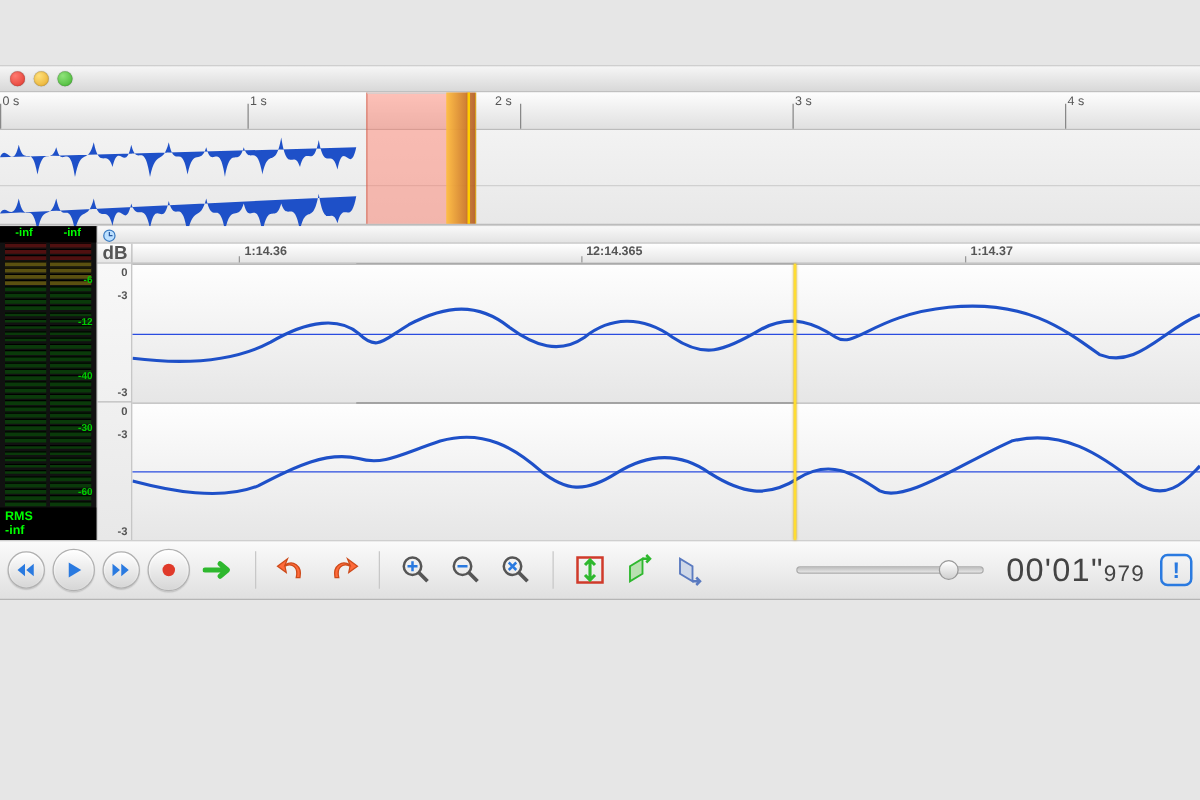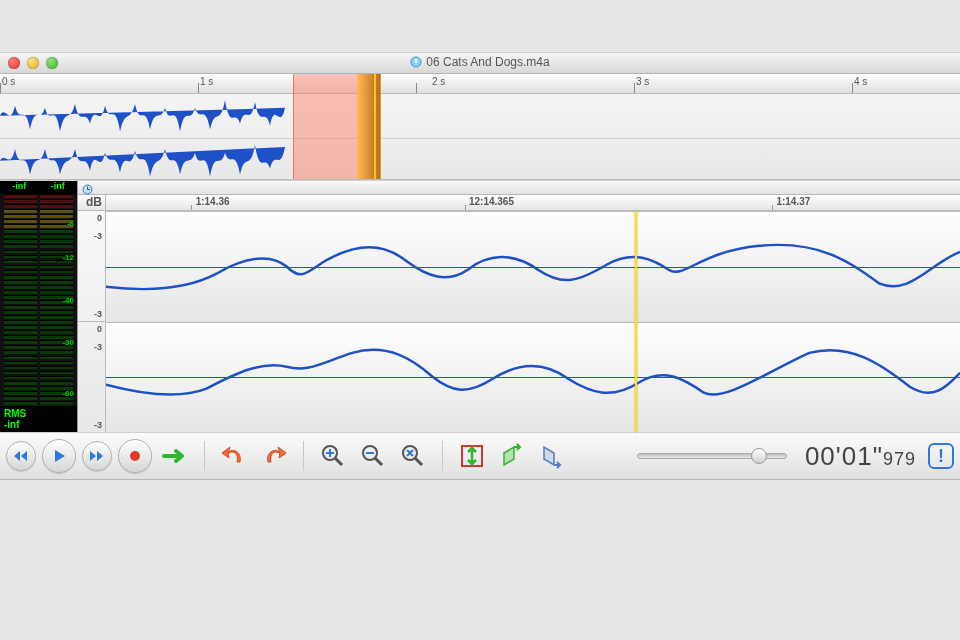--- a/index.html
+++ b/index.html
@@ -20,21 +20,21 @@
   .tbtn.green{background: radial-gradient(circle at 35% 30%, #8fe37a, #3fb32d);}
   .title { position:absolute; left:0; right:0; text-align:center; font-size:12px; color:#555;}
   .title span.docicon{display:inline-block;vertical-align:-2px;margin-right:4px;}
 
   
   .overview {
     background: linear-gradient(#f7f7f7,#e8e8e8);
     height: 106px; position:relative;
     border-bottom:1px solid #bcbcbc;
   }
-  .ov-ruler{height:20px;position:relative;background:linear-gradient(#fdfdfd,#e0e0e0);border-bottom:1px solid #bbb;}
+  .ov-ruler{height:30px;position:relative;background:linear-gradient(#fdfdfd,#e0e0e0);border-bottom:1px solid #bbb;}
   .ov-ruler .tick{position:absolute;top:9px;bottom:0;width:1px;background:#888;}
   .ov-ruler .lbl{position:absolute;top:2px;font-size:10px;color:#555;}
   .ov-tracks{height:88px;display:flex;flex-direction:column;}
   .ov-ch{flex:1;position:relative;}
   .ov-ch+div{border-top:1px solid #d0d0d0;}
   .ov-ch svg{position:absolute;inset:0;width:100%;height:100%;}
   .ov-sel{position:absolute;top:0;bottom:0;background:rgba(255,120,100,.45);border-left:1px solid rgba(200,80,60,.6);border-right:1px solid rgba(200,80,60,.6);}
   .ov-cursor{position:absolute;top:0;bottom:0;width:2px;background:#ffcc00;}
   .ov-play{position:absolute;top:0;bottom:0;width:24px;background:linear-gradient(90deg,rgba(255,190,60,.9),rgba(180,90,30,.9));border-right:1px solid #d5a020;}
 
@@ -46,21 +46,21 @@
   .meter .bars{position:absolute;top:13px;left:4px;right:4px;bottom:26px;display:flex;gap:3px;}
   .meter .bar{flex:1;position:relative;}
   .meter .seg{position:absolute;left:0;right:0;border-top:1px solid #000;}
   .meter .ticks{position:absolute;top:13px;right:3px;bottom:26px;font-size:8px;color:#0c0;}
   .meter .ticks div{position:absolute;right:0;}
   .meter .rms{position:absolute;bottom:0;left:0;right:0;height:26px;color:#0f0;font-size:10px;padding:2px 4px;background:#000;line-height:11px;}
 
   .detail{flex:1;display:flex;flex-direction:column;background:#ececec;position:relative;}
   .detail-toolbar{height:14px;background:linear-gradient(#f9f9f9,#e3e3e3);border-bottom:1px solid #bbb;padding-left:4px;}
   .det-ruler-row{display:flex;height:16px;background:linear-gradient(#fff,#e5e5e5);border-bottom:1px solid #bbb;}
-  .db-scale{width:28px;border-right:1px solid #bbb;font-size:12px;color:#555;text-align:right;padding-right:3px;line-height:15px;}
+  .db-scale{width:28px;border-right:1px solid #bbb;font-size:15px;color:#555;text-align:right;padding-right:3px;line-height:15px;}
   .det-ruler{flex:1;position:relative;}
   .det-ruler .lbl{position:absolute;top:1px;font-size:10px;color:#555;}
   .det-ruler .tick{position:absolute;top:10px;bottom:0;width:1px;background:#999;}
 
   .det-tracks{flex:1;display:flex;}
   .det-dbcol{width:28px;border-right:1px solid #bbb;display:flex;flex-direction:column;background:linear-gradient(#f8f8f8,#e8e8e8);}
   .det-dbcol .half{flex:1;position:relative;border-top:1px solid #bbb;}
   .det-dbcol .half:first-child{border-top:none;}
   .det-dbcol .dblbl{position:absolute;right:3px;font-size:9px;color:#555;}
 
@@ -97,37 +97,29 @@
 <body>
 
 <div class="outer">
 
   <div class="titlebar">
     <div class="traffic">
       <div class="tbtn red"></div>
       <div class="tbtn yellow"></div>
       <div class="tbtn green"></div>
     </div>
-    <div class="title">
-      <span class="docicon">
-        <svg width="12" height="12">
-            <circle cx="6" cy="6" r="5" fill="#8ad4ff" stroke="#3a90c0"></circle>
-            <rect x="5" y="3" width="2" height="4" fill="#fff"></rect>
-          </svg>
-      </span><span>06 Cats And Dogs.m4a</span>
-    </div>
   </div>
 
   <div class="overview">
     <div class="ov-ruler">
       <span class="lbl" style="left:2px">0 s</span>
       <span class="tick" style="left:0"></span>
       <span class="lbl" style="left:200px">1 s</span>
       <span class="tick" style="left:198px"></span>
-      <span class="lbl" style="left:432px">2 s</span>
+      <span class="lbl" style="left:396px">2 s</span>
       <span class="tick" style="left:416px"></span>
       <span class="lbl" style="left:636px">3 s</span>
       <span class="tick" style="left:634px"></span>
       <span class="lbl" style="left:854px">4 s</span>
       <span class="tick" style="left:852px"></span>
     </div>
     <div class="ov-tracks">
       <div class="ov-ch">
         <svg viewBox="0 0 960 44" preserveAspectRatio="none">
           <path fill="#1e50c8" d="M0,22 C5,10 10,34 15,12 20,32 25,8 30,36 35,10 40,30 45,14 50,34 55,6 60,38 65,12 70,30 75,10 80,34 85,14 90,30 95,8 100,36 105,12 110,32 115,6 120,38 125,14 130,30 135,10 140,34 145,8 150,36 155,12 160,30 165,14 170,34 175,6 180,38 185,10 190,32 195,14 200,30 205,8 210,36 215,12 220,34 225,6 230,38 235,14 240,30 245,10 250,34 255,8 260,36 265,12 270,32 275,6 280,38 285,14 290,30 295,22 L295,22 300,20 310,24 320,10 330,34 340,6 350,38 360,12 370,30 380,22 L380,22 390,14 400,30 410,10 420,34 430,22 L430,22 440,12 450,30 460,8 470,36 480,22 L480,22 490,14 500,30 510,10 520,34 530,22 L530,22 540,10 550,34 560,14 570,30 580,22 L580,22 590,6 600,38 610,14 620,30 630,10 640,34 650,8 660,36 670,12 680,30 690,14 700,34 710,6 720,38 730,10 740,32 750,14 760,30 770,8 780,36 790,12 800,34 810,14 820,30 830,22 L830,22 840,12 850,32 860,8 870,36 880,14 890,30 900,10 910,34 920,14 930,30 940,22 950,20 960,22 L960,22 Z"></path>

